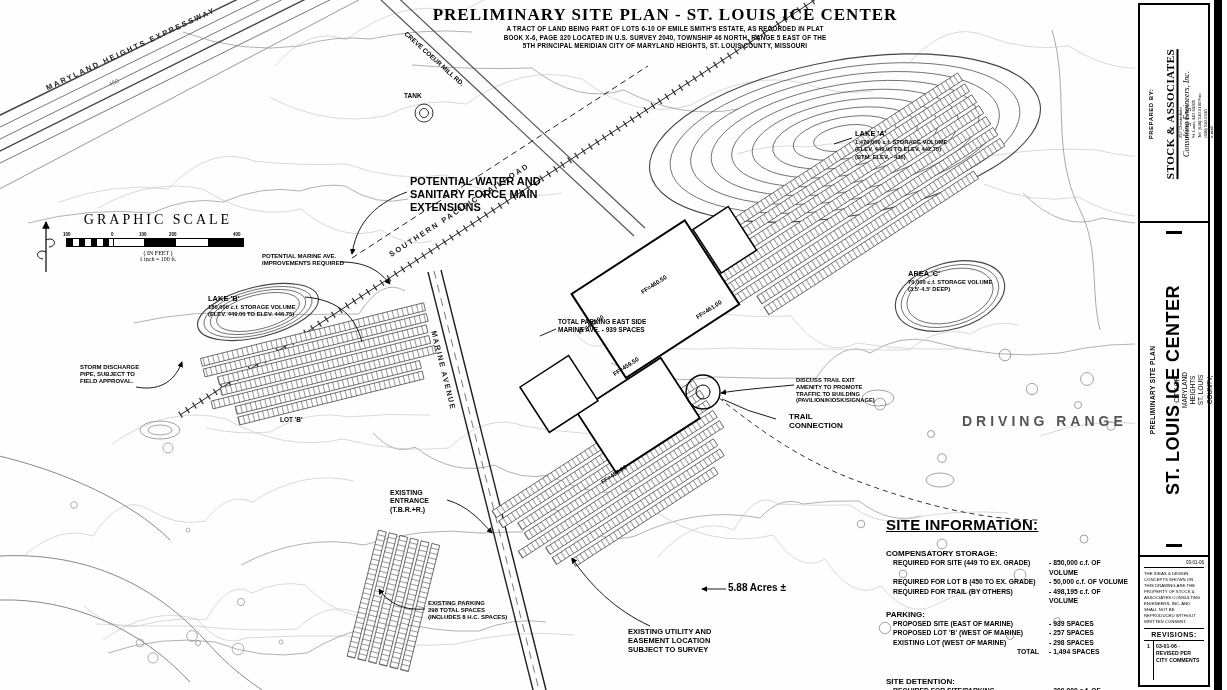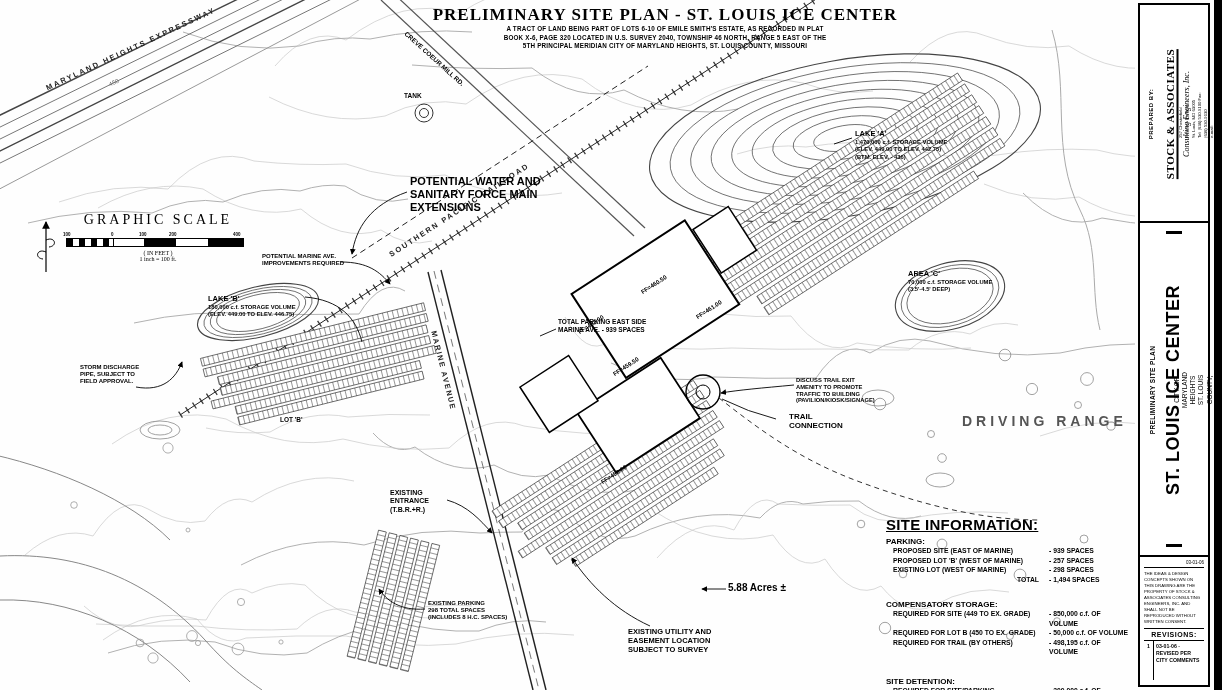--- a/index.html
+++ b/index.html
@@ -363,52 +363,52 @@
         <div class="sb-b1"></div>
         <div class="sb-w2"></div>
         <div class="sb-b2"></div>
       </div>
       <div class="scale-feet">( IN FEET )</div>
       <div class="scale-ratio">1 inch = 100 ft.</div>
     </div>
 
     <div class="site-info">
       <div class="si-header">SITE INFORMATION:</div>
+      <div class="si-sec" style="margin-top:16px;">
+        <div class="si-sec-header">COMPENSATORY STORAGE:</div>
+        <div class="si-row">
+            <span>REQUIRED FOR SITE (449 TO EX. GRADE)</span>
+            <span>- 850,000 c.f. OF VOLUME</span>
+          </div>
+        <div class="si-row">
+            <span>REQUIRED FOR LOT B (450 TO EX. GRADE)</span>
+            <span>- 50,000 c.f. OF VOLUME</span>
+          </div>
+        <div class="si-row">
+            <span>REQUIRED FOR TRAIL (BY OTHERS)</span>
+            <span>- 498,195 c.f. OF VOLUME</span>
+          </div>
+      </div>
       <div class="si-sec tight">
         <div class="si-sec-header">PARKING:</div>
         <div class="si-row">
             <span>PROPOSED SITE (EAST OF MARINE)</span>
             <span>- 939 SPACES</span>
           </div>
         <div class="si-row">
             <span>PROPOSED LOT 'B' (WEST OF MARINE)</span>
             <span>- 257 SPACES</span>
           </div>
         <div class="si-row">
             <span>EXISTING LOT (WEST OF MARINE)</span>
             <span>- 298 SPACES</span>
           </div>
         <div class="si-row">
             <span class="tot">TOTAL</span>
             <span>- 1,494 SPACES</span>
-          </div>
-      </div>
-      <div class="si-sec" style="margin-top:16px;">
-        <div class="si-sec-header">COMPENSATORY STORAGE:</div>
-        <div class="si-row">
-            <span>REQUIRED FOR SITE (449 TO EX. GRADE)</span>
-            <span>- 850,000 c.f. OF VOLUME</span>
-          </div>
-        <div class="si-row">
-            <span>REQUIRED FOR LOT B (450 TO EX. GRADE)</span>
-            <span>- 50,000 c.f. OF VOLUME</span>
-          </div>
-        <div class="si-row">
-            <span>REQUIRED FOR TRAIL (BY OTHERS)</span>
-            <span>- 498,195 c.f. OF VOLUME</span>
           </div>
       </div>
       <div class="si-sec">
         <div class="si-sec-header">SITE DETENTION:</div>
         <div class="si-row">
             <span>REQUIRED FOR SITE/PARKING</span>
             <span>- 300,000 c.f. OF VOLUME</span>
           </div>
       </div>
 

